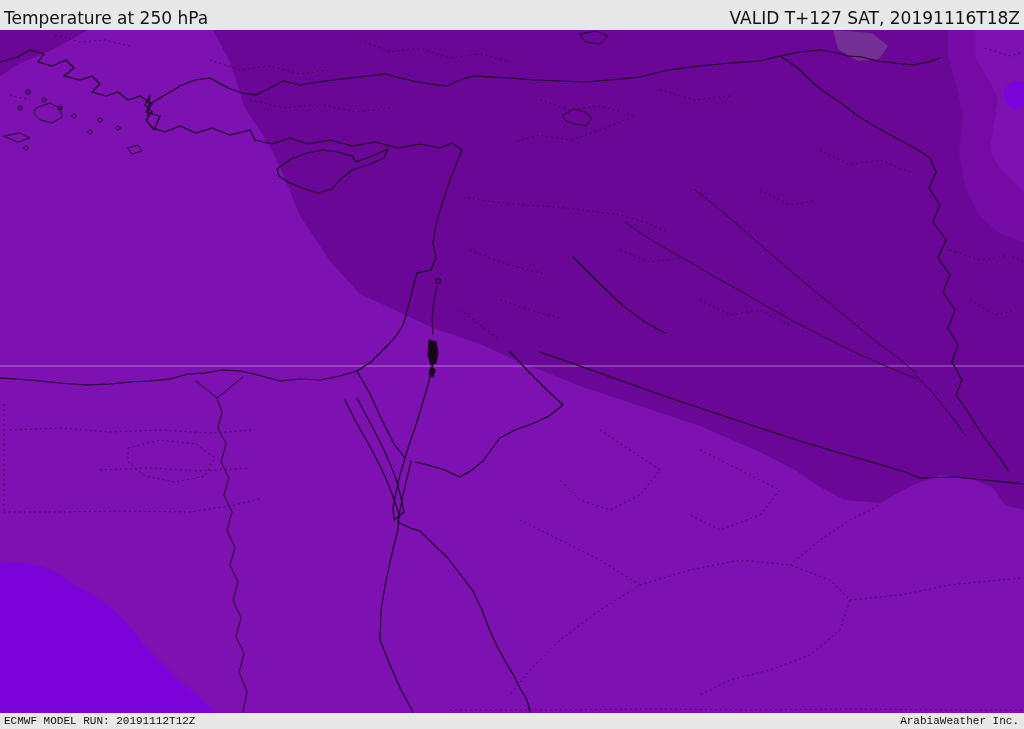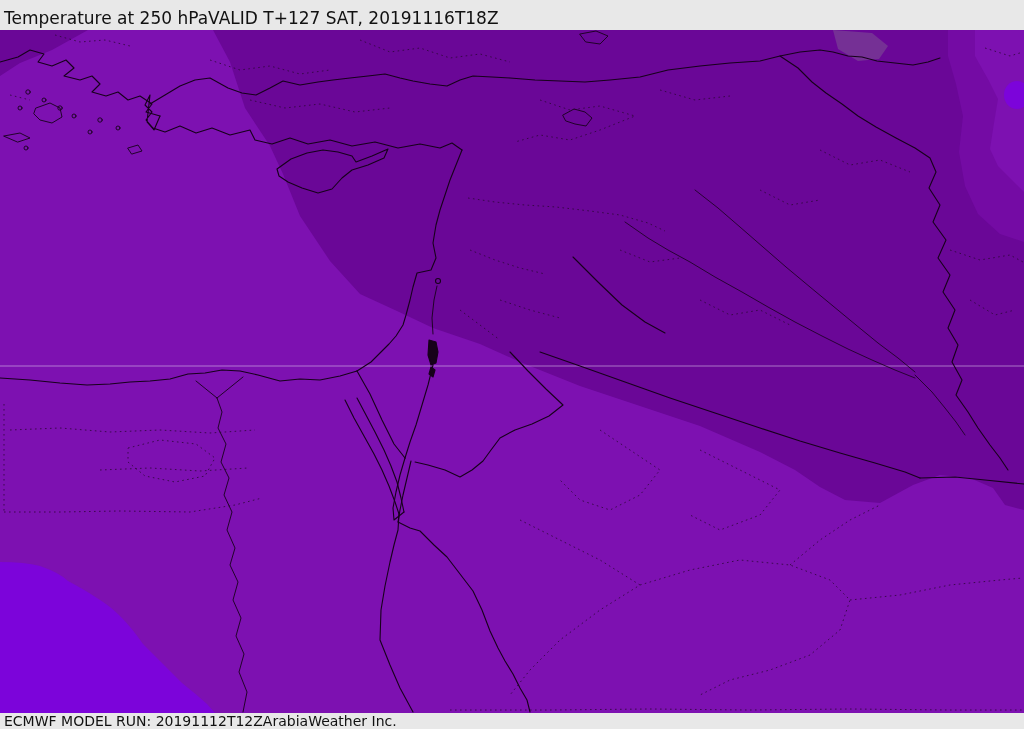--- a/index.html
+++ b/index.html
@@ -1,21 +1,21 @@
 <!DOCTYPE html>
 <html><head>
 <meta charset="utf-8">
 <style>
   html,body{margin:0;padding:0;background:#d7d7d7;}
   .frame{position:relative;width:1024px;height:729px;overflow:hidden;
          font-family:"DejaVu Sans","Liberation Sans",sans-serif;background:#e8e8e8;}
   .bar{position:absolute;left:0;width:1024px;background:#e8e8e8;color:#111;
-       display:flex;align-items:flex-end;box-sizing:border-box;}
+       display:flex;justify-content:space-between;align-items:flex-end;box-sizing:border-box;}
   .bar.top{top:0;height:30px;font-size:17px;padding:0 4px 2px 4px;}
-  .bar.bottom{top:713px;height:16px;font-size:14px;padding:0 5px 0 4px;align-items:center;}
+  .bar.bottom{top:713px;height:16px;font-size:11px;padding:0 5px 0 4px;align-items:center;font-family:Liberation Mono, monospace;}
   .bar span{white-space:nowrap;}
   .map-wrap{position:absolute;top:30px;left:0;width:1024px;height:683px;}
   svg{display:block;}
 </style>
 </head>
 <body>
 
 <div class="frame">
 
   <div class="bar top">

